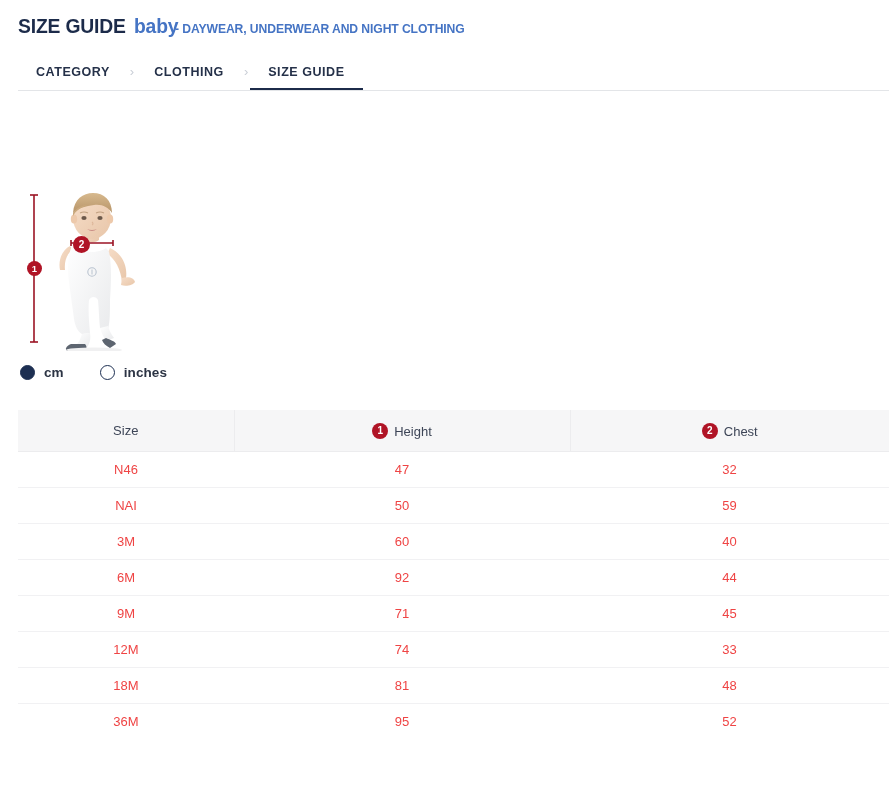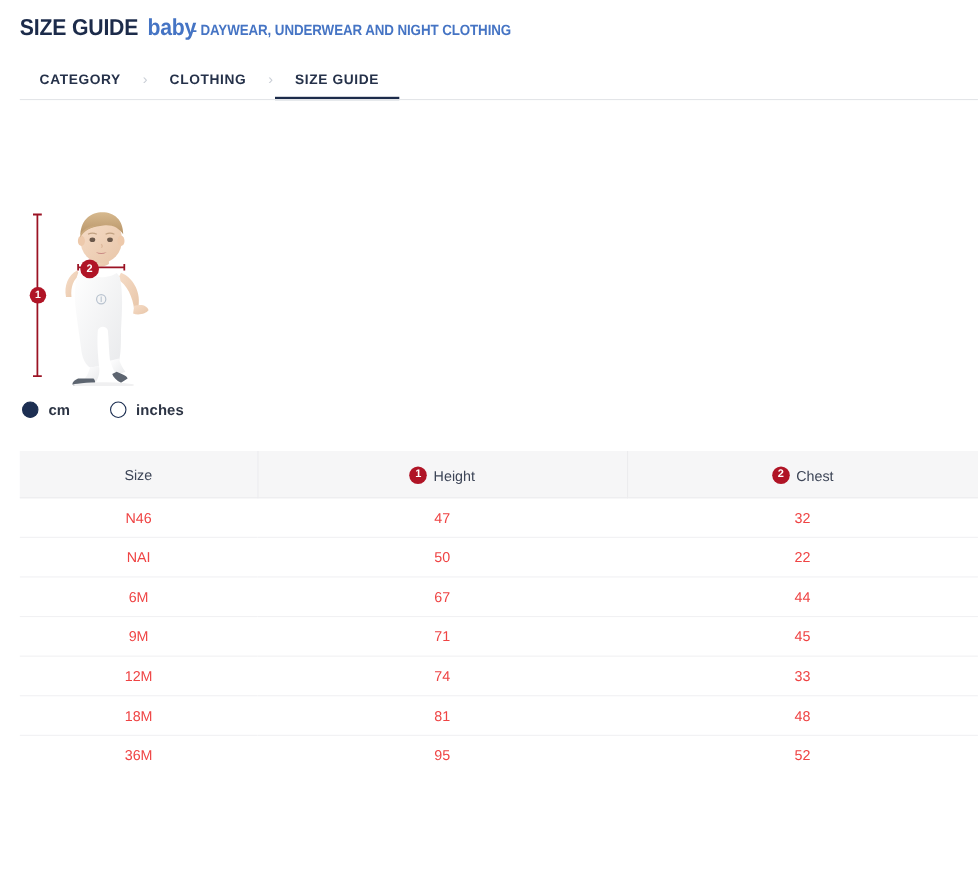--- a/index.html
+++ b/index.html
@@ -343,25 +343,30 @@
     </thead>
     <tbody>
       <tr>
         <td>N46</td>
         <td>47</td>
         <td>32</td>
       </tr>
       <tr>
         <td>NAI</td>
         <td>50</td>
-        <td>22</td>
+        <td>59</td>
+      </tr>
+      <tr>
+        <td>3M</td>
+        <td>60</td>
+        <td>40</td>
       </tr>
       <tr>
         <td>6M</td>
-        <td>67</td>
+        <td>92</td>
         <td>44</td>
       </tr>
       <tr>
         <td>9M</td>
         <td>71</td>
         <td>45</td>
       </tr>
       <tr>
         <td>12M</td>
         <td>74</td>

